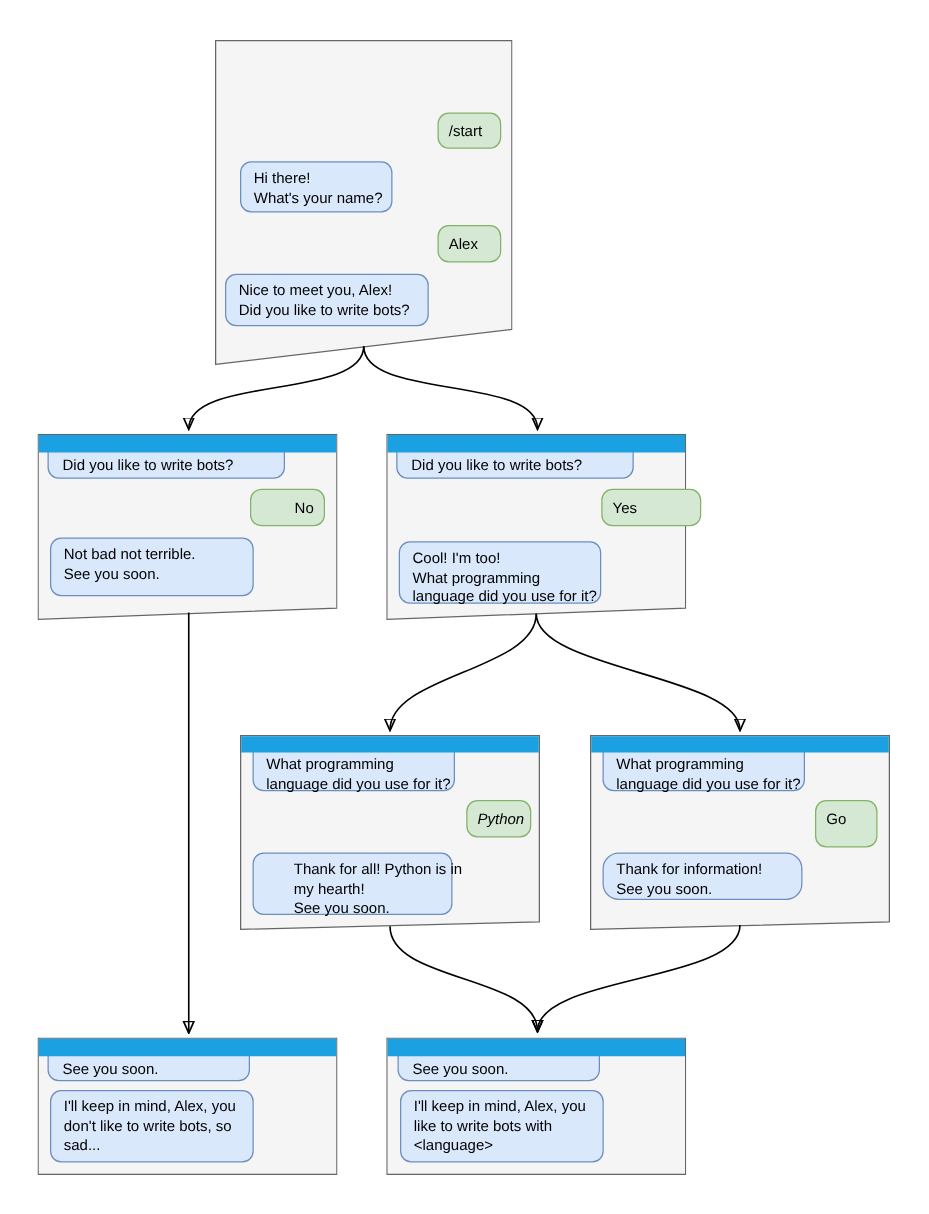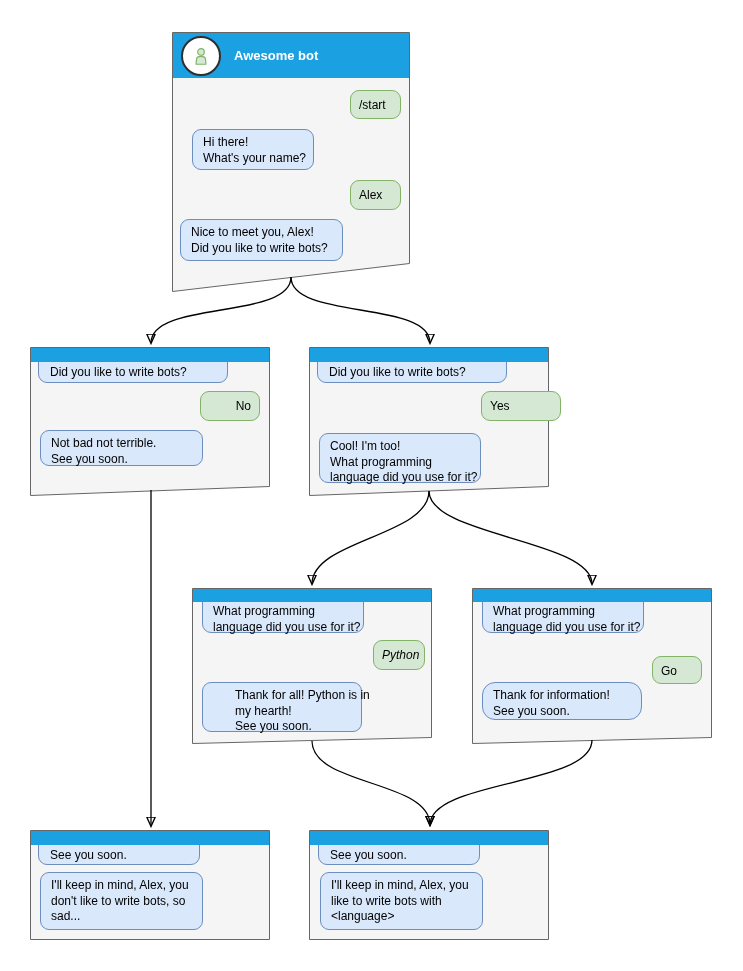--- a/index.html
+++ b/index.html
@@ -73,38 +73,29 @@
   <div class="chat-box" style="left:172px;top:32px;width:238px;height:260px;">
     <svg class="shape" width="238" height="260">
       <polygon points="0.5,0.5 237.5,0.5 237.5,231.5 0.5,259.5"></polygon>
     </svg>
     <div class="bubble user" style="left:178px;top:58px;width:51px;height:29px;">/start</div>
     <div class="bubble" style="left:20px;top:97px;width:122px;height:41px;">Hi there!
 What's your name?</div>
     <div class="bubble user" style="left:178px;top:148px;width:51px;height:30px;">Alex</div>
     <div class="bubble" style="left:8px;top:187px;width:163px;height:42px;">Nice to meet you, Alex!
 Did you like to write bots?</div>
-    <div class="main-header">
-      <div class="avatar">
-        <svg width="22" height="22" viewBox="0 0 24 24">
-          <circle cx="12" cy="7.6" r="3.6" fill="var(--user-bubble-bg)" stroke="var(--user-bubble-border)" stroke-width="1.3"></circle>
-          <path d="M6.6,21 L7.1,15.4 C7.4,13.2 9,12.4 12,12.4 C15,12.4 16.6,13.2 16.9,15.4 L17.4,21 Z" fill="var(--user-bubble-bg)" stroke="var(--user-bubble-border)" stroke-width="1.3" stroke-linejoin="round"></path>
-        </svg>
-      </div>
-      <span class="win-title">Awesome bot</span>
-    </div>
   </div>
 
   <div class="chat-box" style="left:30px;top:347px;width:240px;height:150px;">
     <svg class="shape" width="240" height="150">
       <polygon points="0.5,0.5 239.5,0.5 239.5,139.5 0.5,148.5"></polygon>
     </svg>
     <div class="bubble q" style="left:8px;top:6px;width:190px;height:30px;">Did you like to write bots?</div>
     <div class="bubble user" style="left:170px;top:44px;width:60px;height:30px;text-align:right;">No</div>
-    <div class="bubble" style="left:10px;top:83px;width:163px;height:36px;">Not bad not terrible.
+    <div class="bubble" style="left:10px;top:83px;width:163px;height:47px;">Not bad not terrible.
 See you soon.</div>
     <div class="strip"></div>
   </div>
 
   <div class="chat-box" style="left:309px;top:347px;width:240px;height:150px;">
     <svg class="shape" width="240" height="150">
       <polygon points="0.5,0.5 239.5,0.5 239.5,139.5 0.5,148.5"></polygon>
     </svg>
     <div class="bubble q" style="left:8px;top:6px;width:190px;height:30px;">Did you like to write bots?</div>
     <div class="bubble user" style="left:172px;top:44px;width:80px;height:30px;">Yes</div>
@@ -126,21 +117,21 @@
 See you soon.</div>
     <div class="strip thin"></div>
   </div>
 
   <div class="chat-box" style="left:472px;top:588px;width:240px;height:156px;">
     <svg class="shape" width="240" height="156">
       <polygon points="0.5,0.5 239.5,0.5 239.5,149.5 0.5,155.5"></polygon>
     </svg>
     <div class="bubble q2" style="left:10px;top:5px;width:162px;height:40px;">What programming
 language did you use for it?</div>
-    <div class="bubble user" style="left:180px;top:52px;width:50px;height:28px;margin-top:16px;">Go</div>
+    <div class="bubble user" style="left:180px;top:52px;width:50px;height:38px;">Go</div>
     <div class="bubble" style="left:10px;top:94px;width:160px;height:38px;border-radius:13px;">Thank for information!
 See you soon.</div>
     <div class="strip thin"></div>
   </div>
 
   <div class="chat-box" style="left:30px;top:830px;width:240px;height:110px;">
     <svg class="shape" width="240" height="110">
       <polygon points="0.5,0.5 239.5,0.5 239.5,109.5 0.5,109.5"></polygon>
     </svg>
     <div class="bubble q" style="left:8px;top:6px;width:162px;height:29px;">See you soon.</div>

